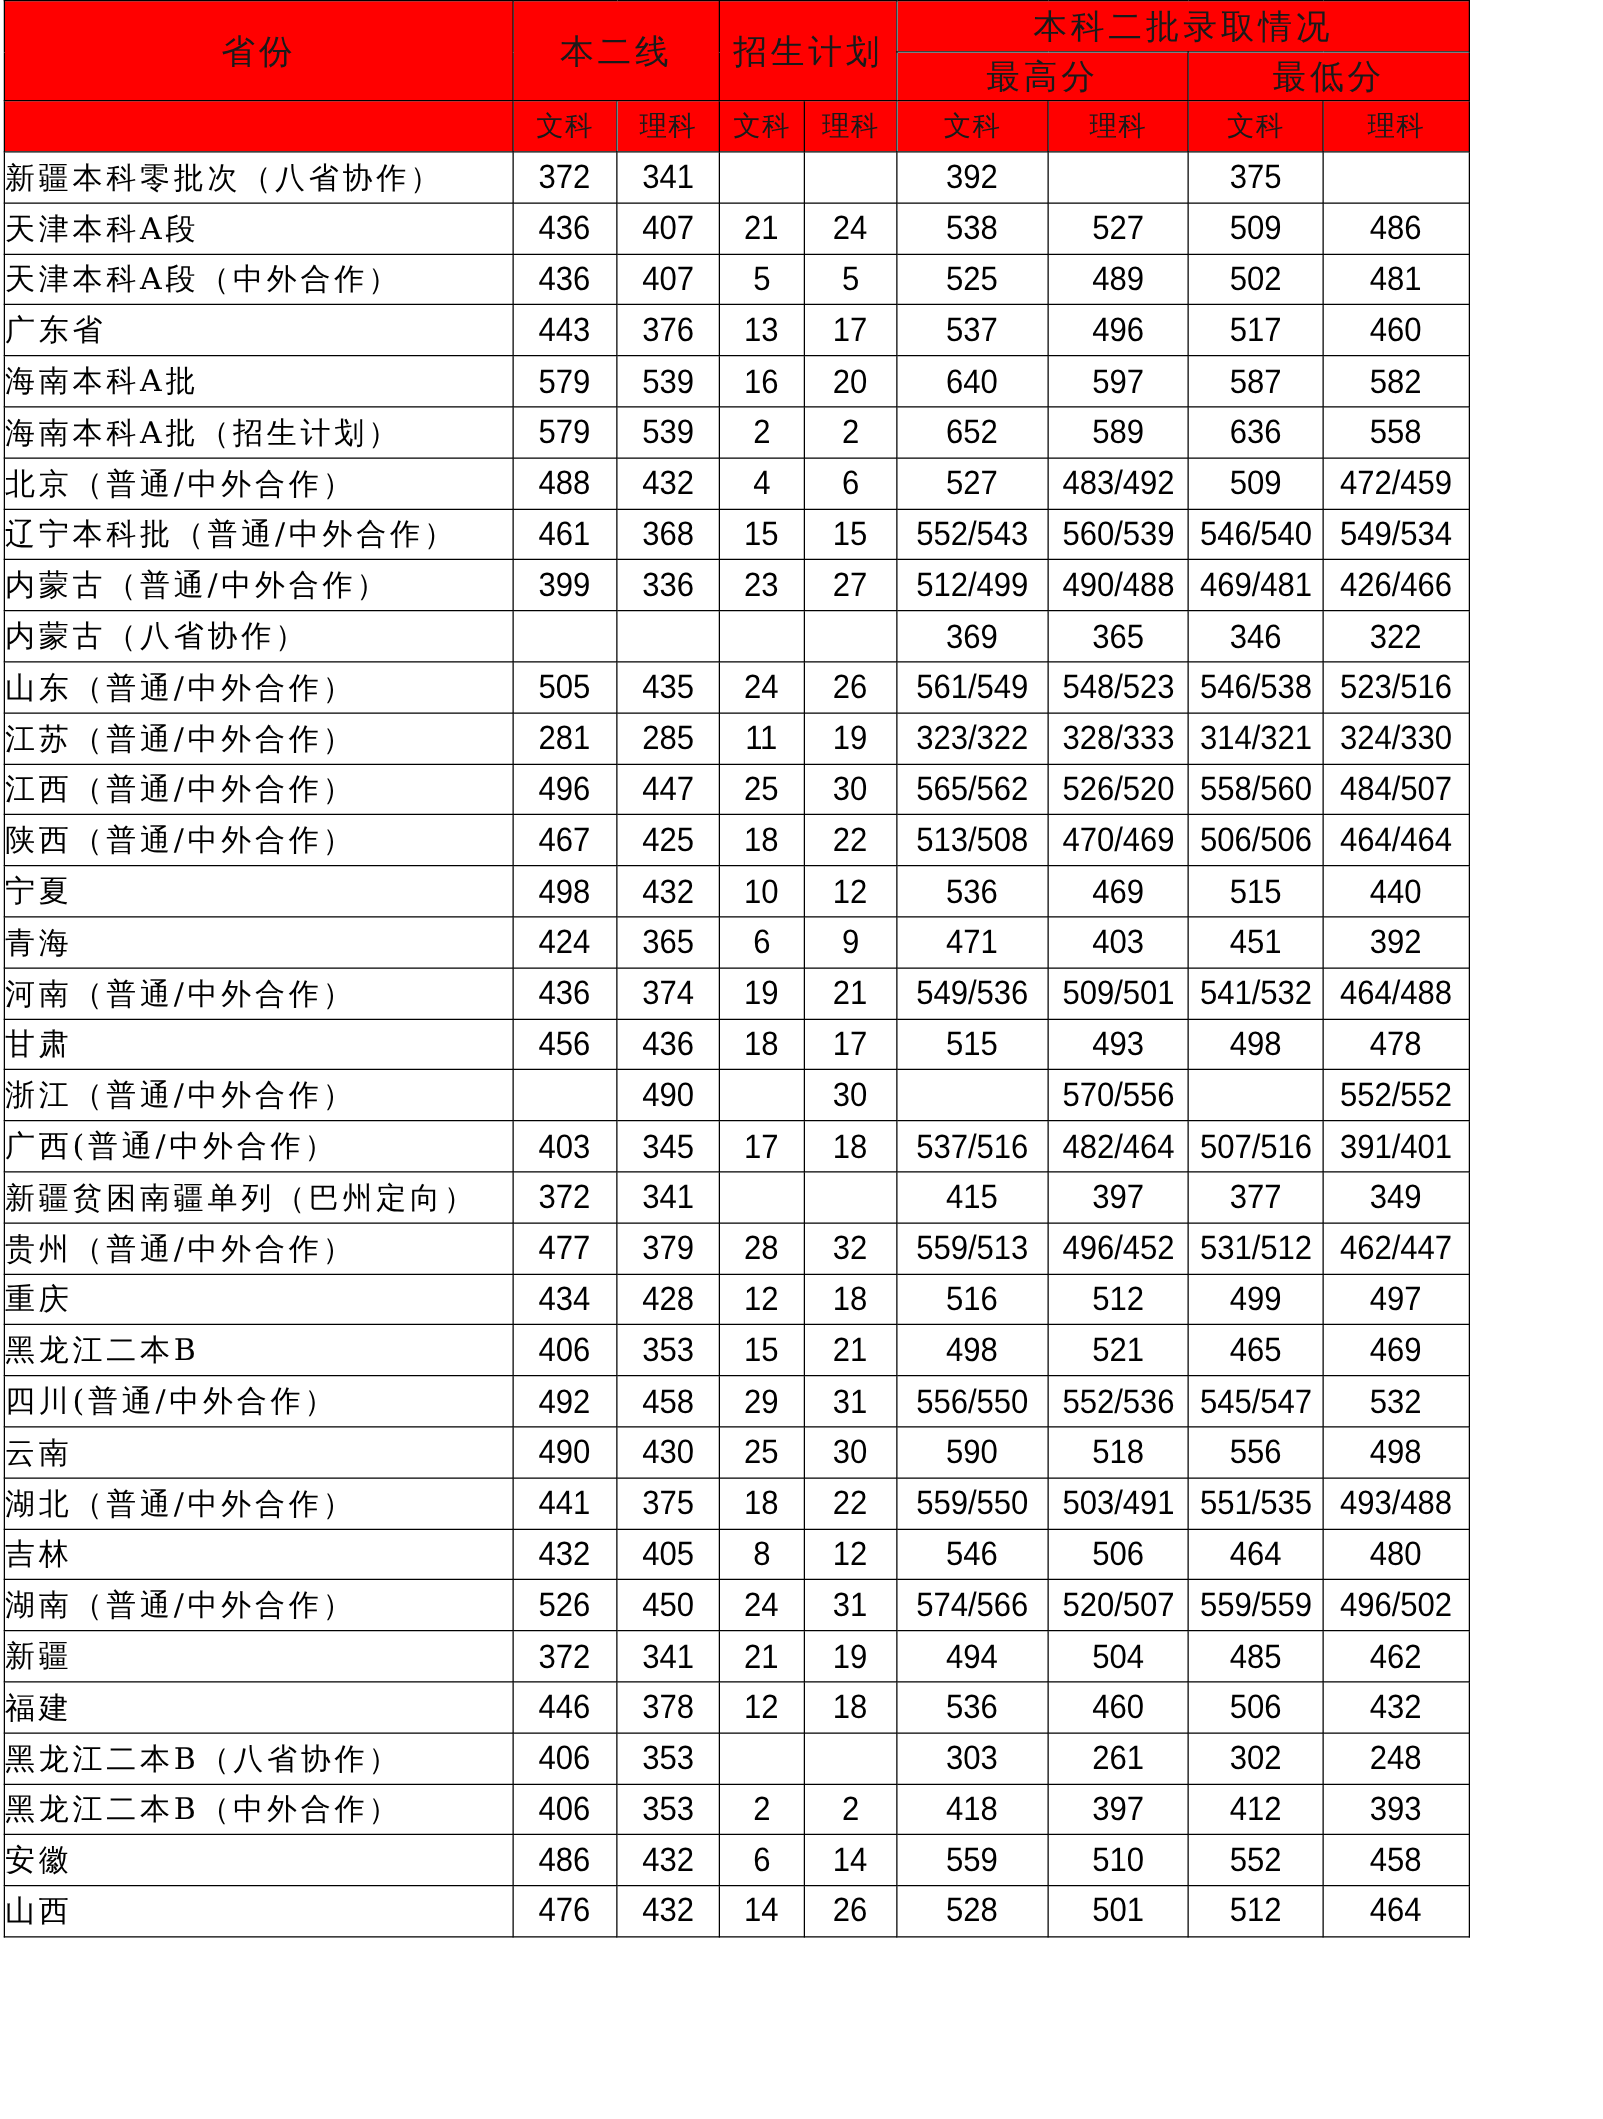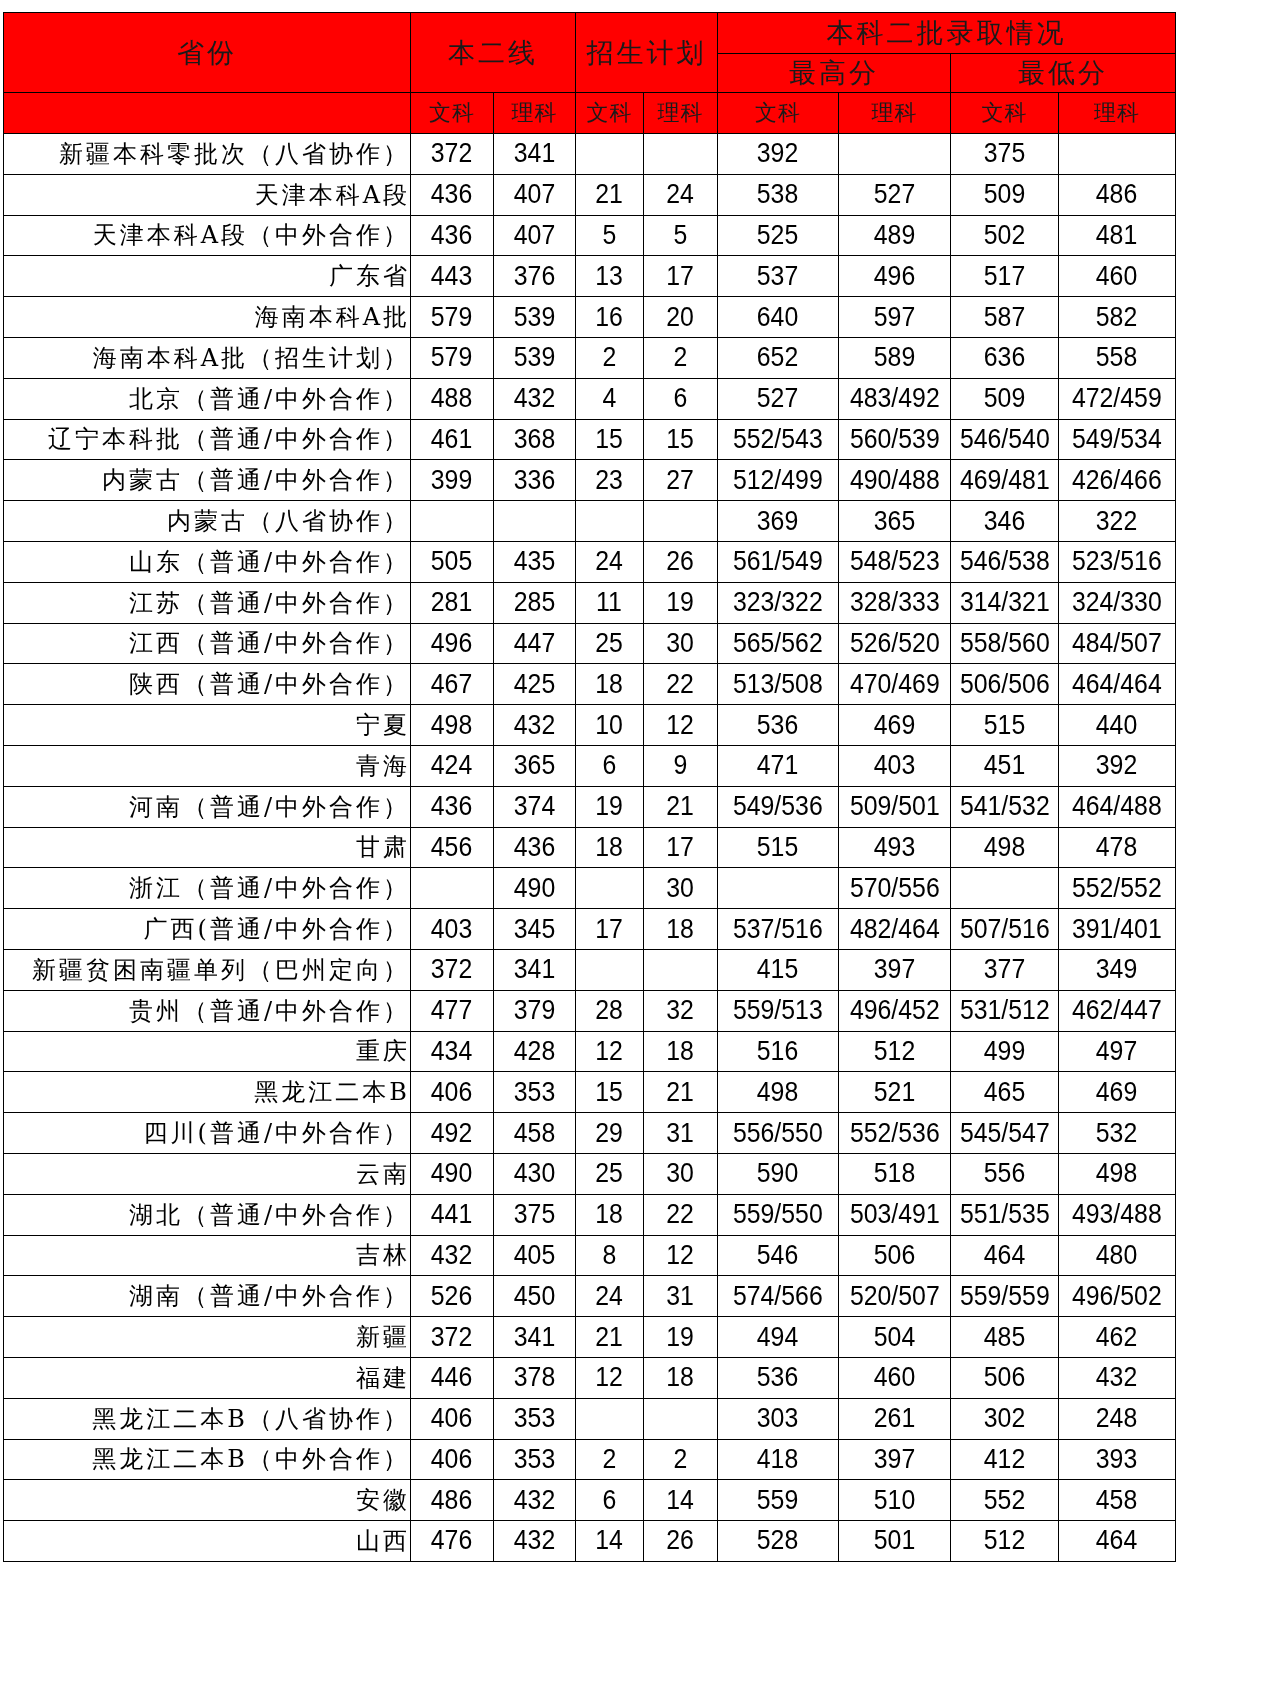--- a/index.html
+++ b/index.html
@@ -1,39 +1,39 @@
 <!DOCTYPE html>
 <html><head>
 <meta charset="utf-8">
 <style>
   html, body { margin:0; padding:0; background:#ffffff; }
   body { width:1282px; height:1695px; position:relative; overflow:hidden; }
   table.score-table {
-    position:absolute; left:3px; top:12px;
+    position:absolute; left:3px; top:0px;
     border-collapse:collapse; table-layout:fixed;
     width:1172px;
     font-family:"DejaVu Serif", "Liberation Serif", serif;
     color:#000;
   }
   table.score-table td, table.score-table th {
     border:1.5px solid #000;
     text-align:center; vertical-align:middle;
     padding:0; overflow:hidden; white-space:nowrap;
   }
   thead th {
     background:#ff0000; color:#1a1a1a;
     font-weight:normal; font-size:27px; letter-spacing:3px;
   }
   thead tr.h1 th { height:40px; }
   thead tr.h2 th { height:38px; }
   thead tr.h3 th { height:40px; font-size:22px; letter-spacing:1px; }
   tbody td { height:39.8px; font-size:26px; }
   tbody td.prov {
     font-family:"DejaVu Serif", serif; font-size:24px; letter-spacing:3px;
-    text-align:right;
+    text-align:left;
   }
   tbody td.num {
     font-family:"Liberation Sans", "DejaVu Sans", sans-serif;
     font-size:27px; letter-spacing:0px;
     transform-origin:center;
   }
   tbody td.num span { display:inline-block; transform:scaleX(0.92); }
 </style>
 </head>
 <body>

